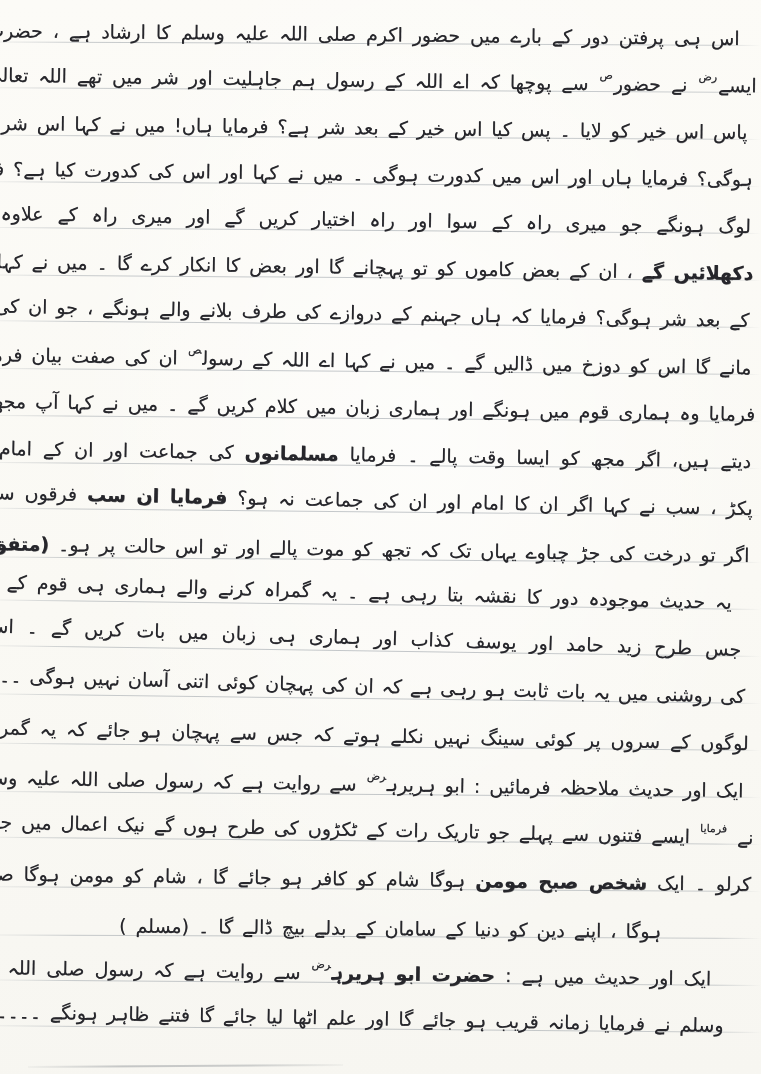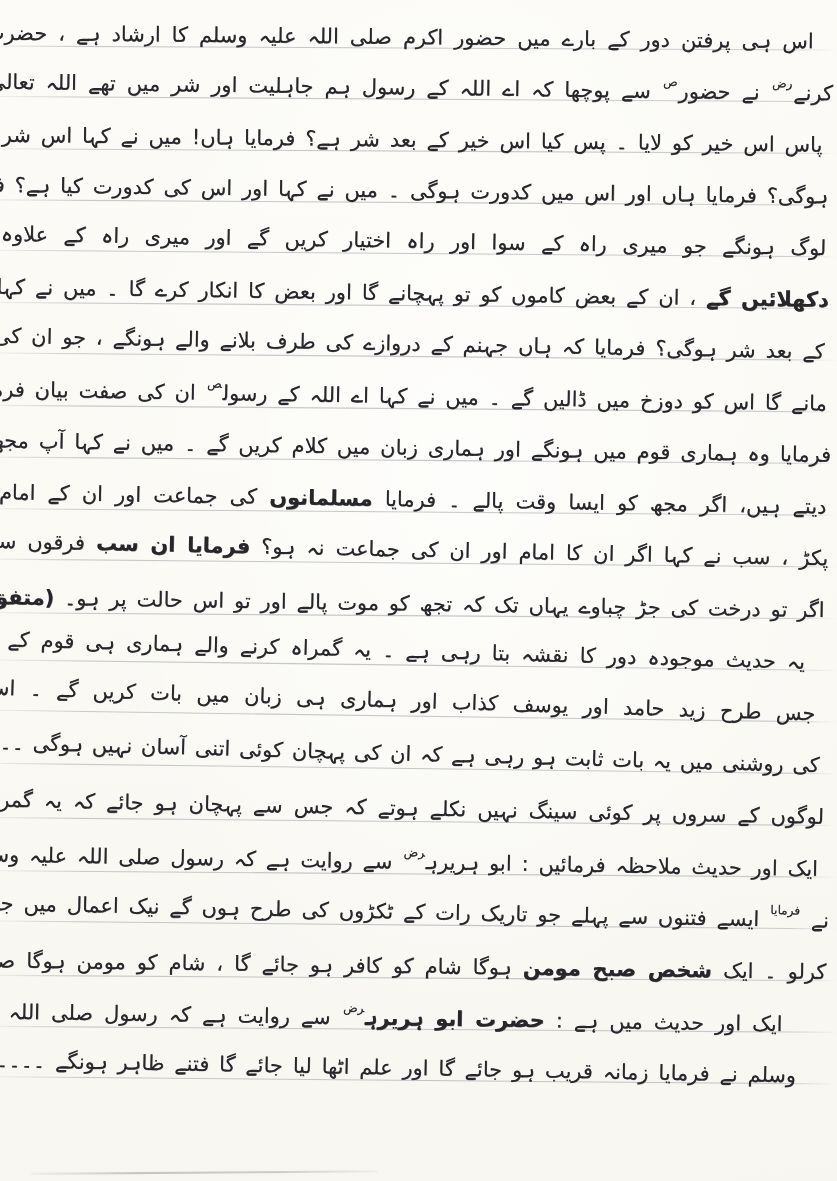--- a/index.html
+++ b/index.html
@@ -74,21 +74,21 @@
 <body>
 
 <div class="page" style="--ink: #26262b;">
   <div class="lines">
       <div class="line" style="--tilt: 0.6deg; --rtilt: 0.27deg;">
         <div class="rule"></div>
         <div class="ink" style="right: 22px; word-spacing: 4px;"><span>اس ہی پرفتن دور کے بارے میں حضور اکرم صلی اللہ علیہ وسلم کا ارشاد ہے ، حضرت</span></div>
       </div>
       <div class="line" style="--tilt: 0.8deg; --rtilt: 0.36deg;">
         <div class="rule"></div>
-        <div class="ink" style="right: 4px; word-spacing: 4px;"><span>کرنے</span><span class="sup">رض</span><span> نے حضور</span><span class="sup">ص</span><span> سے پوچھا کہ اے اللہ کے رسول ہم جاہلیت اور شر میں تھے اللہ تعالیٰ ہمارے</span></div>
+        <div class="ink" style="right: 4px; word-spacing: 4px;"><span>ایسے</span><span class="sup">رض</span><span> نے حضور</span><span class="sup">ص</span><span> سے پوچھا کہ اے اللہ کے رسول ہم جاہلیت اور شر میں تھے اللہ تعالیٰ ہمارے</span></div>
       </div>
       <div class="line" style="--tilt: 0.7deg; --rtilt: 0.32deg;">
         <div class="rule"></div>
         <div class="ink" style="right: 14px; word-spacing: 3px;"><span>پاس اس خیر کو لایا ۔ پس کیا اس خیر کے بعد شر ہے؟ فرمایا ہاں! میں نے کہا اس شر کے بعد پھر خیر</span></div>
       </div>
       <div class="line" style="--tilt: 0.8deg; --rtilt: 0.36deg;">
         <div class="rule"></div>
         <div class="ink" style="right: 8px; word-spacing: 3px;"><span>ہوگی؟ فرمایا ہاں اور اس میں کدورت ہوگی ۔ میں نے کہا اور اس کی کدورت کیا ہے؟ فرمایا کچھ</span></div>
       </div>
       <div class="line" style="--tilt: 1deg; --rtilt: 0.45deg;">
@@ -144,20 +144,24 @@
         <div class="ink" style="right: 18px; word-spacing: 3px;"><span>ایک اور حدیث ملاحظہ فرمائیں : ابو ہریرہ</span><span class="sup">رض</span><span> سے روایت ہے کہ رسول صلی اللہ علیہ وسلم</span></div>
       </div>
       <div class="line" style="--tilt: 1.2deg; --rtilt: 0.54deg;">
         <div class="rule"></div>
         <div class="ink" style="right: 8px; word-spacing: 3px;"><span>نے </span><span class="sup">فرمایا</span><span> ایسے فتنوں سے پہلے جو تاریک رات کے ٹکڑوں کی طرح ہوں گے نیک اعمال میں جلدی</span></div>
       </div>
       <div class="line" style="--tilt: 0.8deg; --rtilt: 0.36deg;">
         <div class="rule"></div>
         <div class="ink" style="right: 10px; word-spacing: 4px;"><span>کرلو ۔ ایک </span><span class="bold">شخص صبح مومن</span><span> ہوگا شام کو کافر ہو جائے گا ، شام کو مومن ہوگا صبح کو کافر</span></div>
       </div>
+      <div class="line" style="--tilt: 0.6deg; --rtilt: 0.27deg;">
+        <div class="rule"></div>
+        <div class="ink" style="right: 100px; word-spacing: 3px;"><span>ہوگا ، اپنے دین کو دنیا کے سامان کے بدلے بیچ ڈالے گا ۔ (مسلم )</span></div>
+      </div>
       <div class="line" style="--tilt: 0.9deg; --rtilt: 0.41deg;">
         <div class="rule"></div>
         <div class="ink" style="right: 50px; word-spacing: 4px;"><span>ایک اور حدیث میں ہے : </span><span class="bold">حضرت ابو ہریرہ</span><span class="sup">رض</span><span> سے روایت ہے کہ رسول صلی اللہ علیہ</span></div>
       </div>
       <div class="line" style="--tilt: 1.1deg; --rtilt: 0.50deg;">
         <div class="rule"></div>
         <div class="ink" style="right: 38px; word-spacing: 3px;"><span>وسلم نے فرمایا زمانہ قریب ہو جائے گا اور علم اٹھا لیا جائے گا فتنے ظاہر ہونگے ۔۔۔۔۔</span></div>
       </div>
     </div>
   <div class="smudge"></div>

